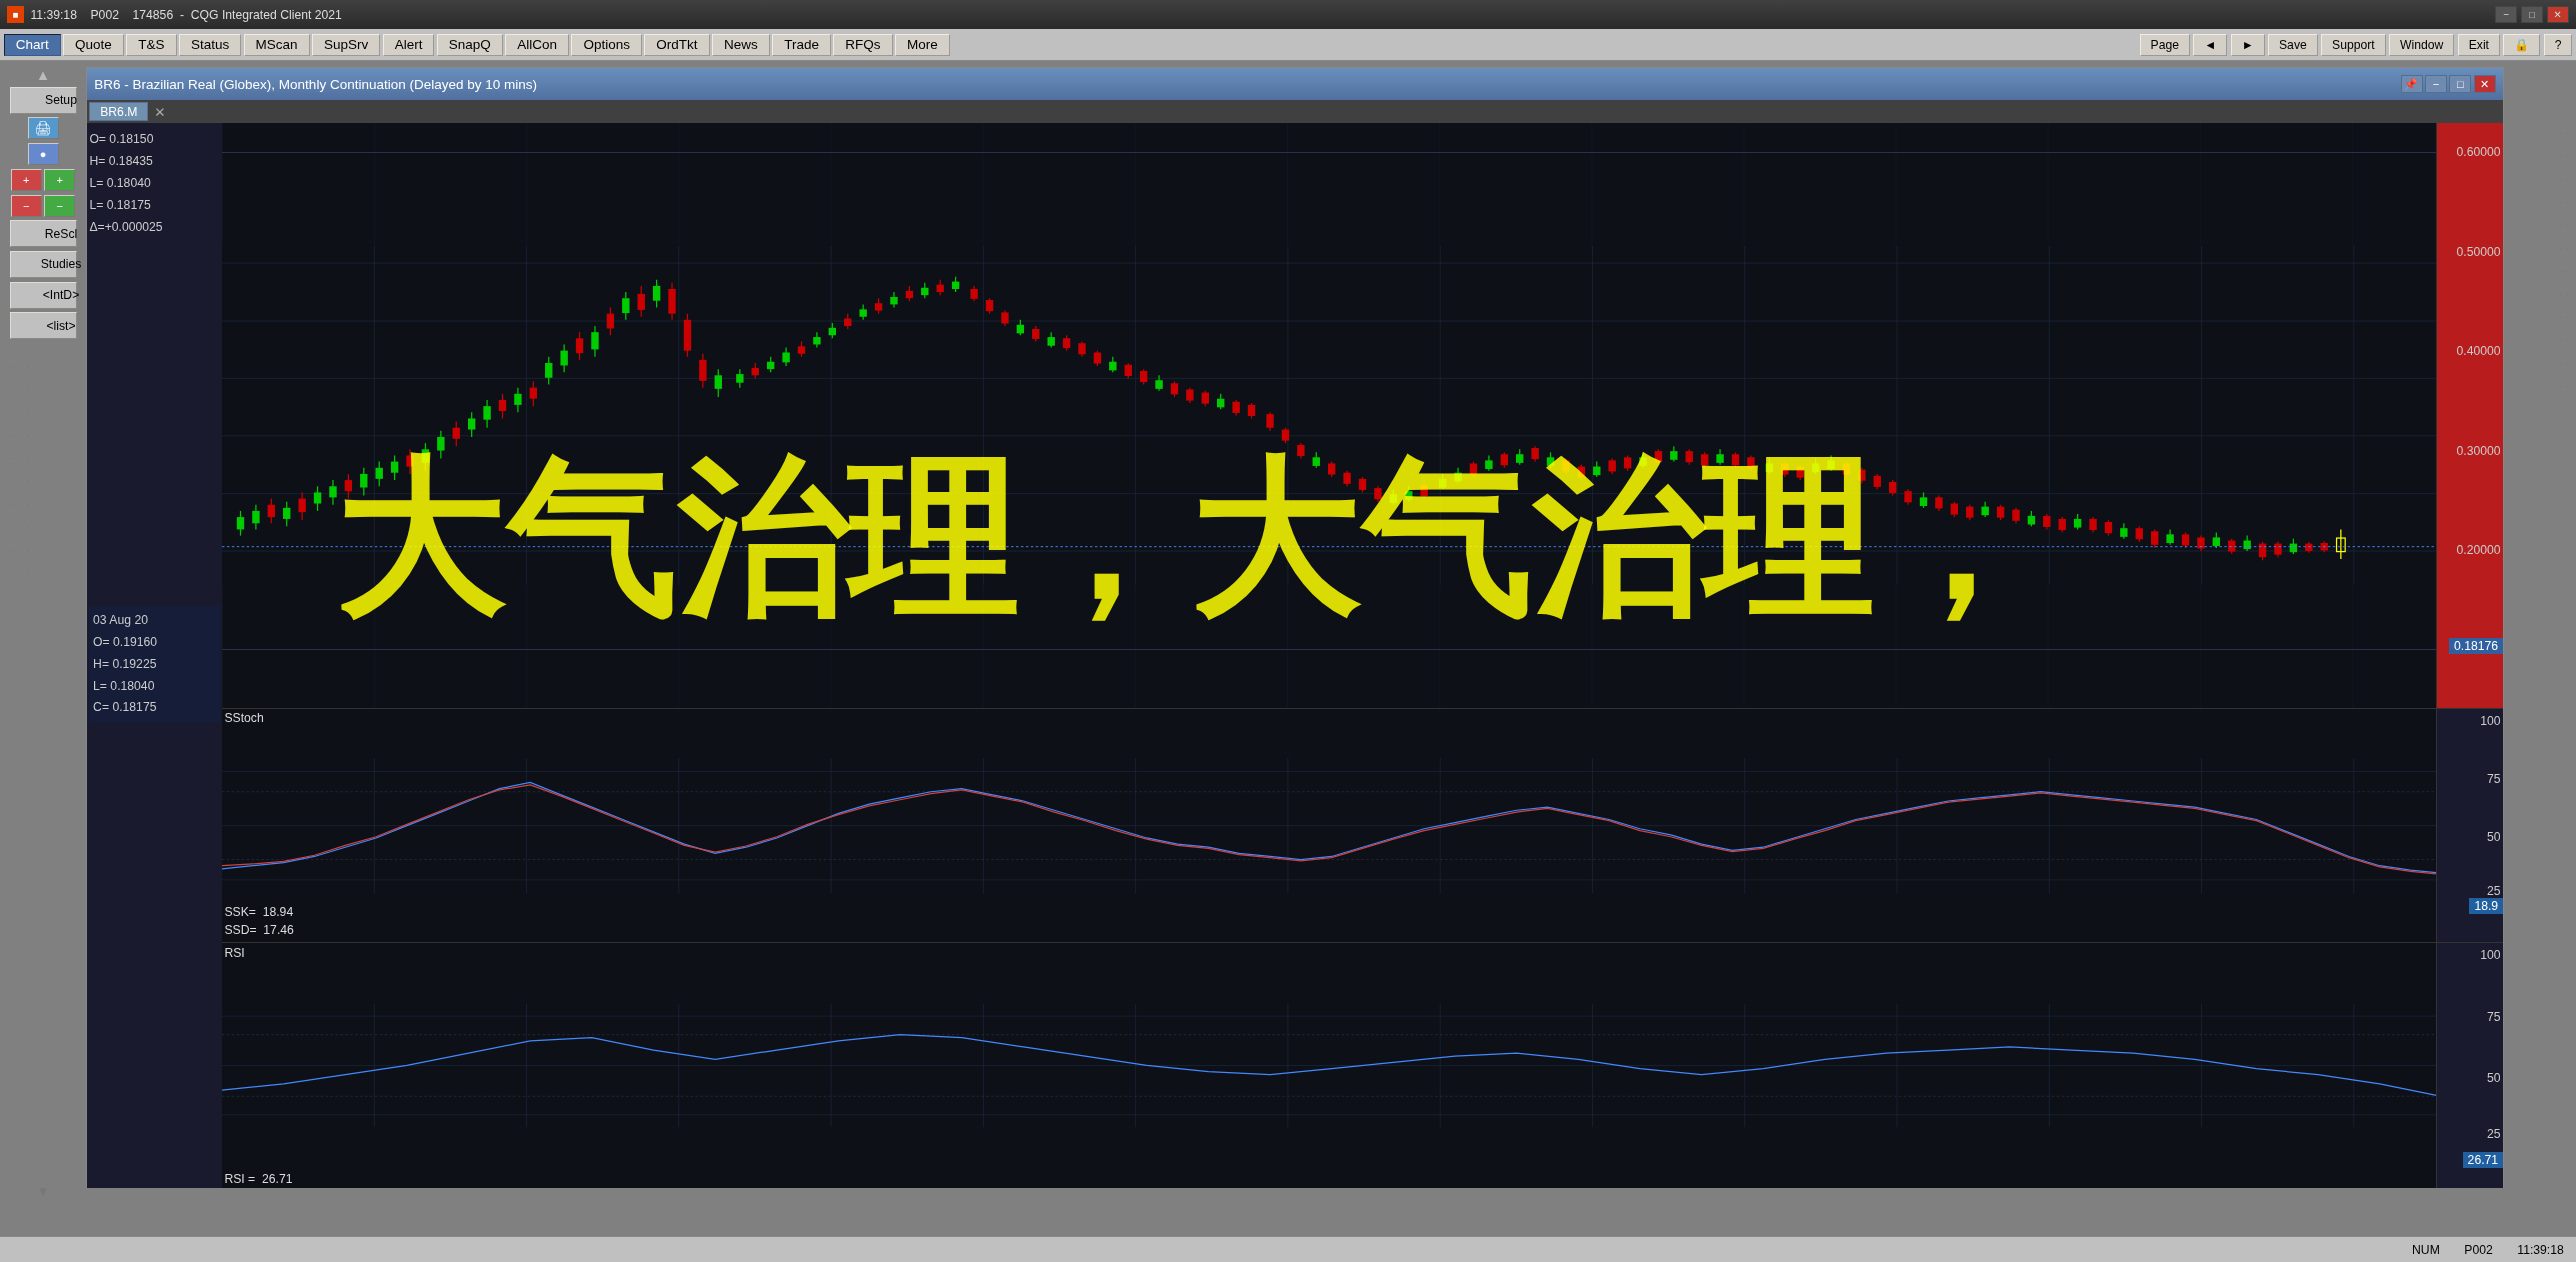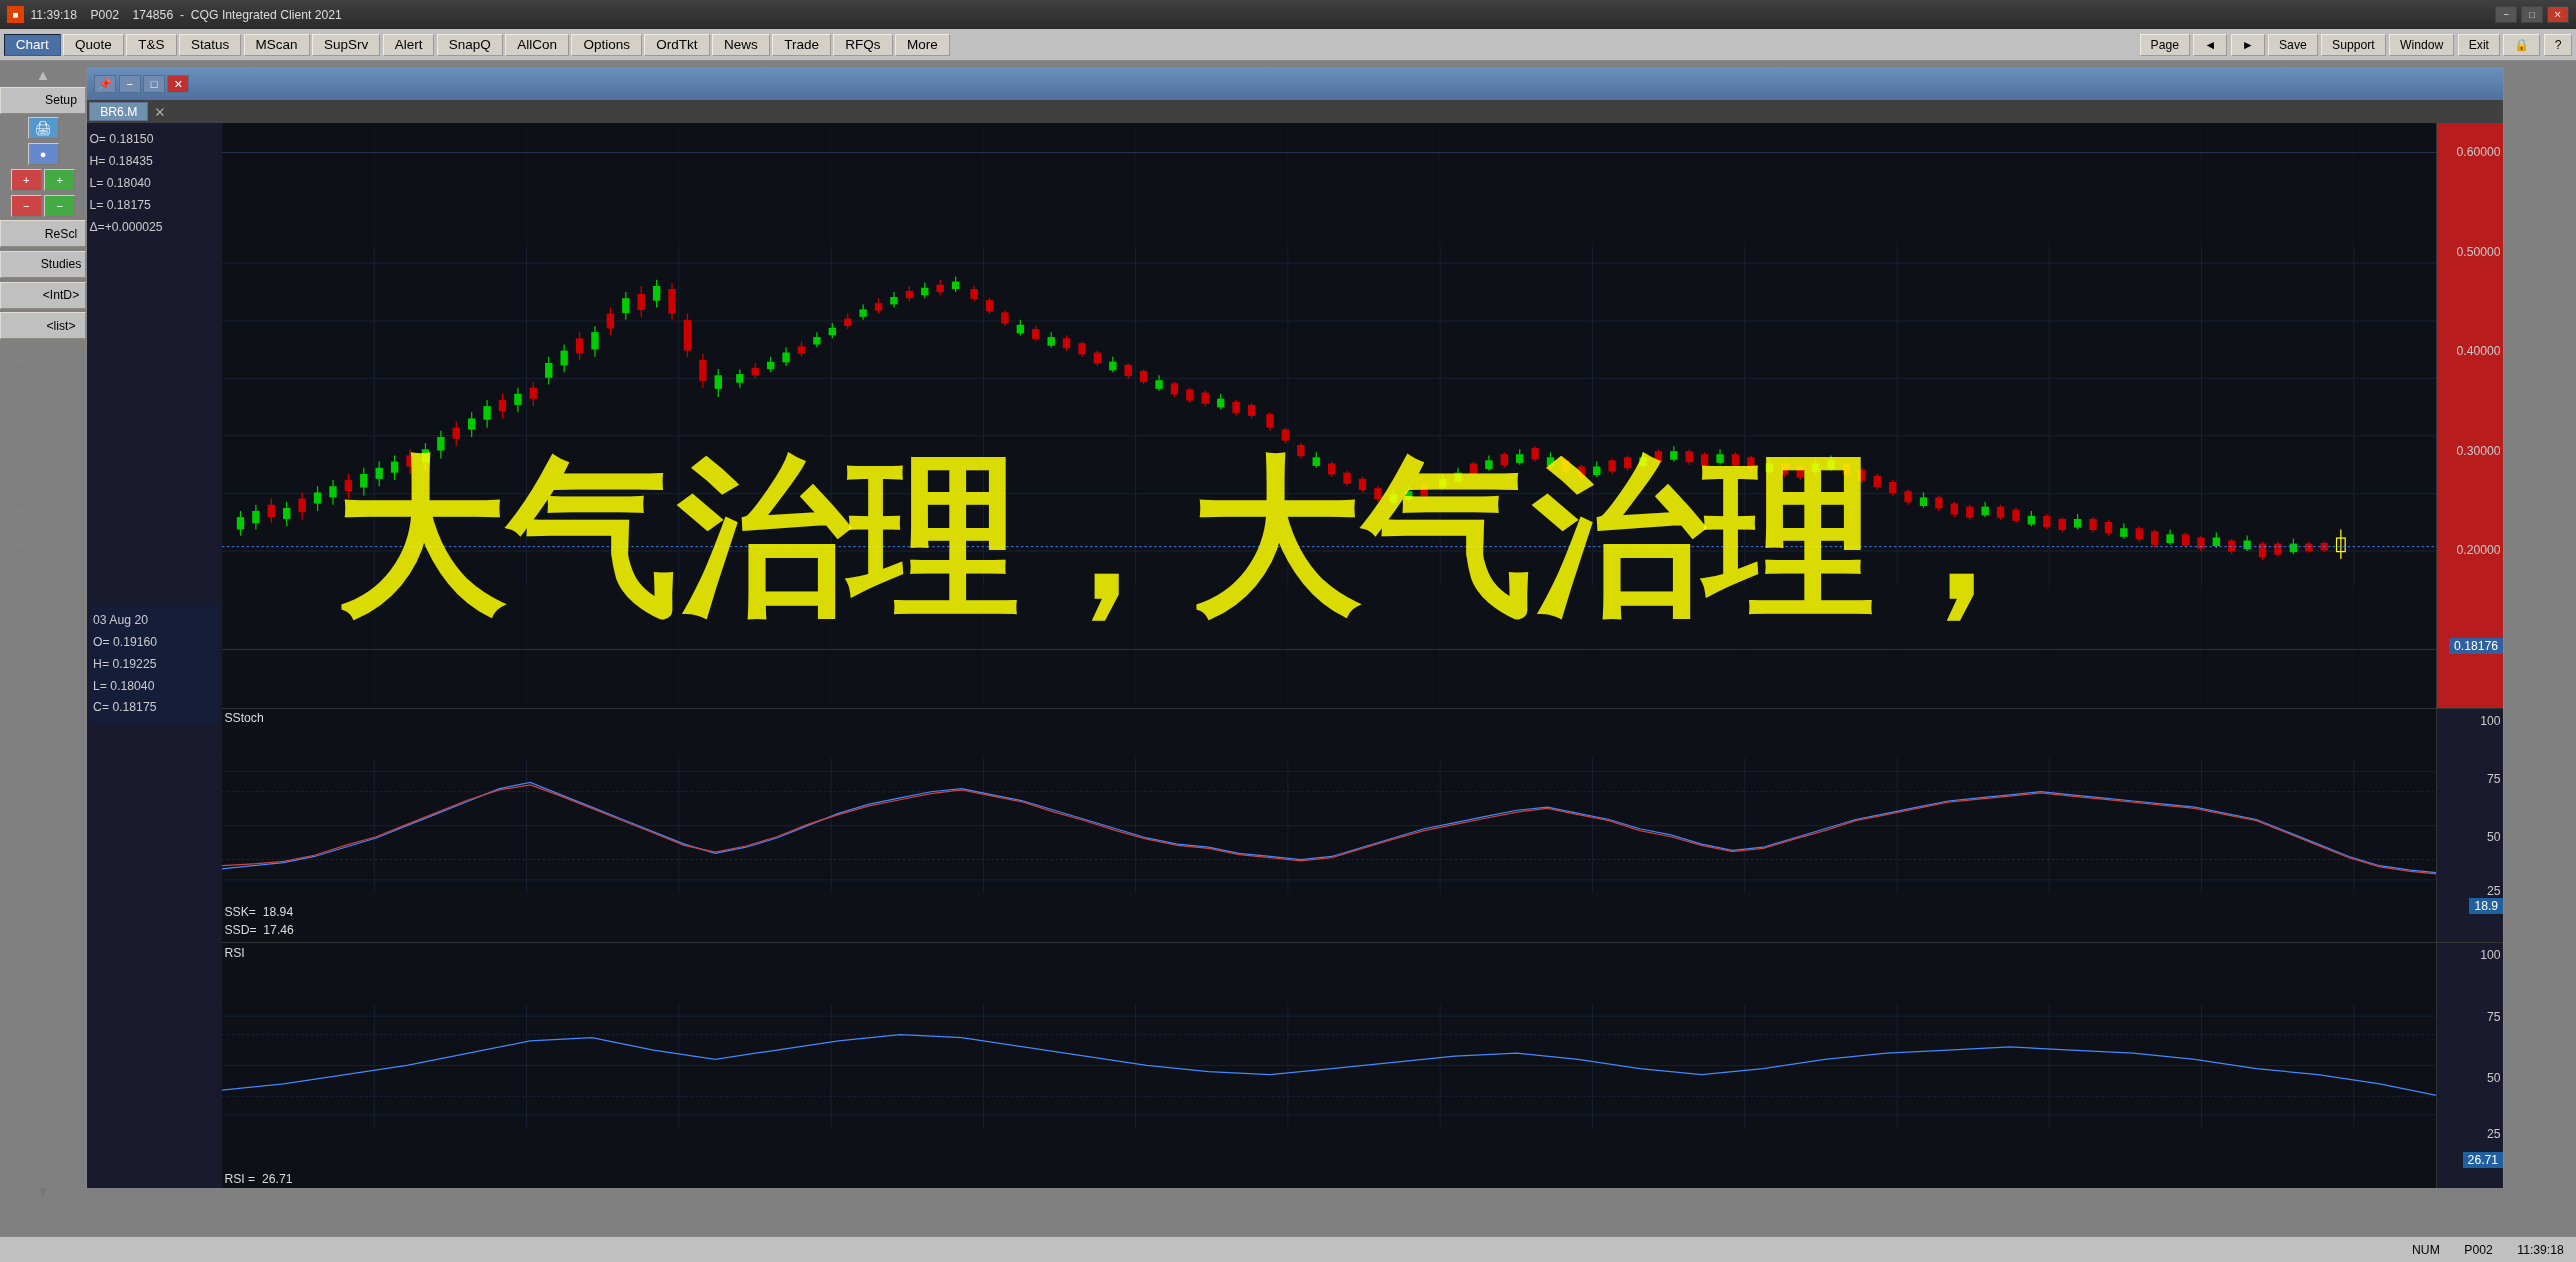--- a/index.html
+++ b/index.html
@@ -96,21 +96,21 @@
       width: 86px;
       background: #808080;
       display: flex;
       flex-direction: column;
       align-items: center;
       padding: 6.1px 0;
       gap: 3.7px;
       position: relative;
     }
     .sidebar-btn {
-      width: 86px; height: 27px;
+      width: 67px; height: 27px;
       background: #c0c0c0; border: 1.2px outset #e0dcd4;
       font-size: 12.2px; text-align: center;
       display: flex; align-items: center; justify-content: center;
       cursor: pointer; color: #000; padding-left: 36px;
     }
     .sidebar-sm-btn {
       width: 31px; height: 22px;
       background: #b0b0b0; border: 1.2px outset #d0ccc4;
       display: flex; align-items: center; justify-content: center;
       font-size: 11px; cursor: pointer;
@@ -386,20 +386,21 @@
     <div style="position:absolute;top:294px;left:6.1px;color:#777;font-size:11px;line-height:23px;">
       · · · ·<br>· · · ·<br>· · · ·<br>· · · ·<br>· · · ·<br>· · · ·<br>· · · ·<br>· · · ·<br>· · · ·<br>· · · ·
     </div>
 
     <div style="position:absolute;bottom:37px;left:50%;transform:translateX(-50%);color:#777;font-size:13.5px;">▼</div>
   </div>
 
   <div id="chart-window">
 
     <div id="chart-titlebar">
+      <span class="chart-title">BR6 - Brazilian Real (Globex), Monthly Continuation (Delayed by 10 mins)</span>
       <div class="chart-win-btns">
         <div class="chart-win-btn">📌</div>
         <div class="chart-win-btn">−</div>
         <div class="chart-win-btn">□</div>
         <div class="chart-win-btn close">✕</div>
       </div>
     </div>
 
     <div id="symbol-tabs">
       <div class="sym-tab active">BR6.M</div>

